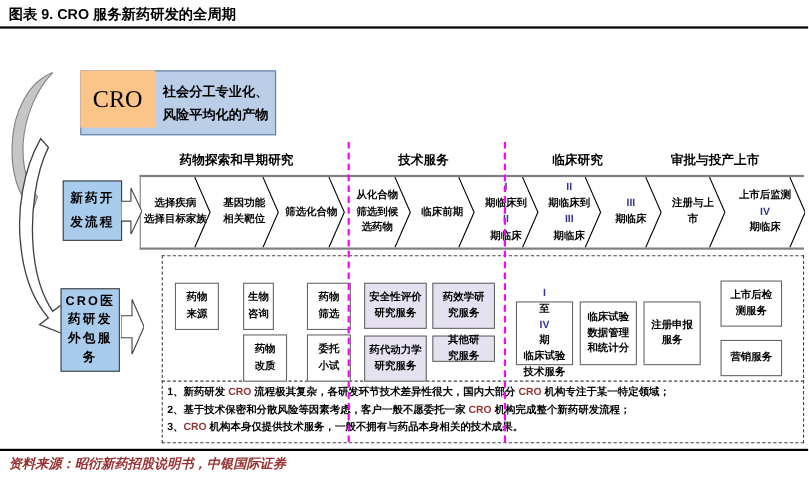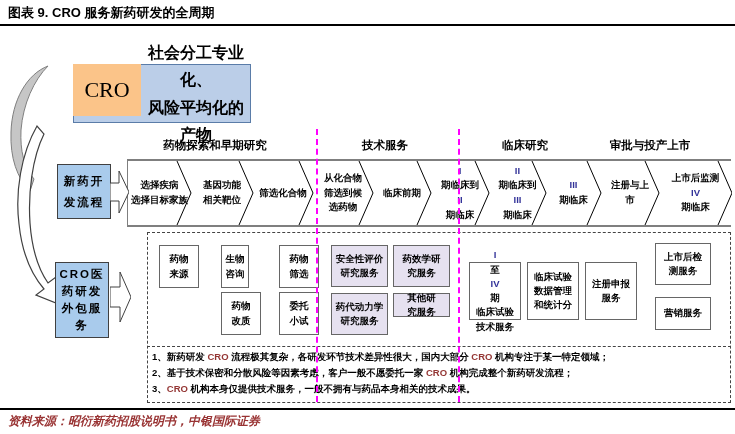--- a/index.html
+++ b/index.html
@@ -15,21 +15,21 @@
     font-style:italic;font-weight:bold;color:var(--source_red);font-size:12px;white-space:nowrap;}
 
   .swoosh{position:absolute;left:2px;top:60px;width:64px;height:280px;}
 
   .cro-wrap{position:absolute;left:73px;top:64px;width:178px;height:59px;
     background:var(--blue_light);border:1px solid #5a7ca8;box-sizing:border-box;}
   .cro-abbr{position:absolute;left:-1px;top:-1px;width:68px;height:52px;background:var(--orange);
     display:flex;align-items:center;justify-content:center;
     font-family:"Liberation Serif","DejaVu Serif",serif;font-size:22px;}
   .cro-desc{position:absolute;left:68px;right:0;top:0;height:100%;display:flex;align-items:center;
-    justify-content:center;font-weight:bold;font-size:16px;line-height:1.7;text-align:center;}
+    justify-content:center;font-weight:bold;font-size:12px;line-height:1.7;text-align:center;}
 
   .zy-wrap{position:absolute;left:309px;top:52px;width:216px;height:77px;border:1px dashed #333;
     background:#fff;box-sizing:border-box;}
   .zy-name{position:absolute;left:6px;top:5px;width:52px;height:65px;background:var(--green);
     display:flex;align-items:center;justify-content:center;text-align:center;
     font-family:"Liberation Serif","DejaVu Serif",serif;font-size:15px;line-height:1.8;}
   .zy-desc{position:absolute;left:62px;right:3px;top:0;height:100%;display:flex;align-items:center;
     justify-content:center;font-weight:bold;font-size:11.5px;text-align:center;}
 
   .phase{position:absolute;top:138px;transform:translateX(-50%);font-weight:bold;font-size:11.5px;white-space:nowrap;}
@@ -45,21 +45,21 @@
     display:flex;flex-direction:column;justify-content:center;text-align:center;font-weight:bold;}
   #flow-box{left:57px;top:164px;width:54px;height:55px;font-size:11.5px;line-height:1.75;letter-spacing:2px;}
   #out-box{left:55px;top:262px;width:54px;height:76px;font-size:11.5px;line-height:1.5;letter-spacing:2px;}
   .block-arrow{position:absolute;}
   .block-arrow polygon{fill:#fff;stroke:#404040;stroke-width:1;}
 
   .services{position:absolute;left:147px;top:232px;width:584px;height:171px;border:1px dashed #444;box-sizing:border-box;}
   .services-sep{position:absolute;left:147px;top:346px;width:584px;border-top:1px dashed #444;}
   .svc{position:absolute;box-sizing:border-box;border:1px solid #666;background:#fff;z-index:10;
     display:flex;flex-direction:column;justify-content:center;text-align:center;
-    font-weight:bold;font-size:9.5px;line-height:1.5;}
+    font-weight:bold;font-size:9.5px;line-height:1.5;margin-top:12px;}
   .svc.purple{background:var(--purple);}
 
   #notes{position:absolute;left:152px;top:349px;width:572px;font-weight:bold;font-size:9.5px;}
   .note-line{line-height:16px;white-space:nowrap;}
 
   .vline{position:absolute;top:129px;height:273px;width:0;border-left:2px dashed var(--magenta);z-index:30;}
 </style>
 </head>
 <body>
 

